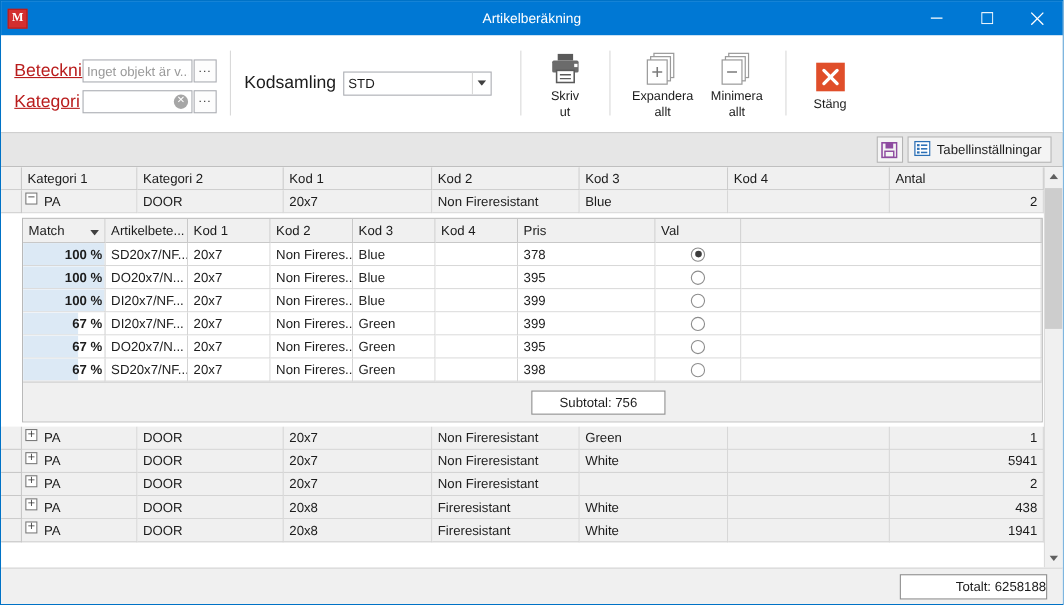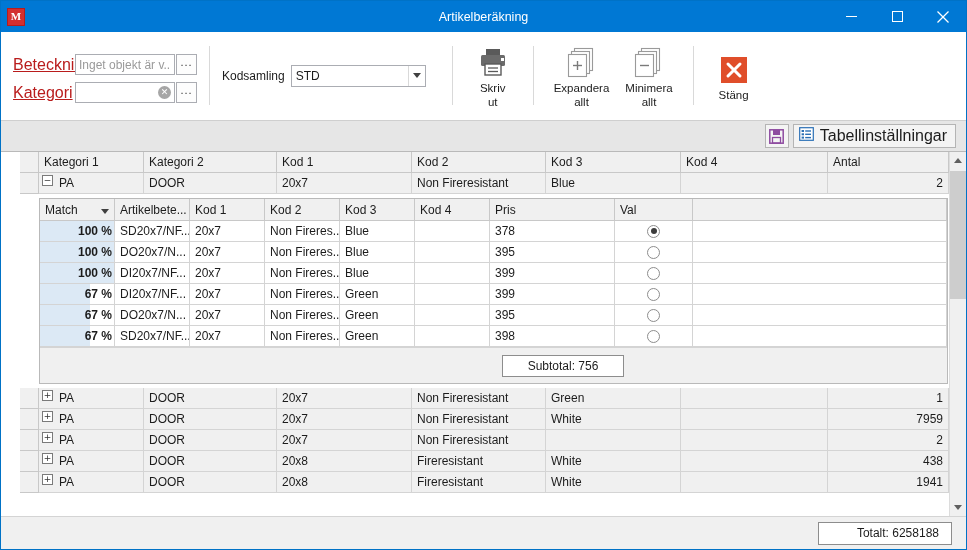--- a/index.html
+++ b/index.html
@@ -98,21 +98,21 @@
     display: flex; flex-direction: column; align-items: center;
     justify-content: flex-start;
     min-width: 56px; padding: 6px 8px 4px;
     text-align: center; line-height: 1.18;
     font-size: 11.5px; color: #1c1c1c;
   }
   .tbtn .ico { height: 38px; display: flex; align-items: center; justify-content: center; }
   .tbtn .lbl { max-width: 62px; }
 
   .kods-wrap { display: flex; align-items: center; gap: 6px; }
-  .kods-label { font-size: 12px; }
+  .kods-label { font-size: 16px; }
   .combo {
     width: 135px; height: 22px;
     border: 1px solid #abadb3; background: #fff;
     display: flex; align-items: center;
     font-size: 12px; padding-left: 4px;
   }
   .combo .arrow {
     margin-left: auto; width: 17px; height: 20px;
     display: flex; align-items: center; justify-content: center;
     border-left: 1px solid #d9d9d9;
@@ -136,33 +136,33 @@
   }
   .subbar-right { margin-left: auto; display: flex; align-items: center; gap: 4px; padding-right: 5px; }
   .icon-btn {
     width: 24px; height: 24px;
     border: 1px solid #b4b4b4; background: #f4f4f4;
     display: flex; align-items: center; justify-content: center;
   }
   .text-btn {
     height: 24px; border: 1px solid #b4b4b4; background: #f4f4f4;
     display: flex; align-items: center; gap: 6px;
-    padding: 0 8px 0 5px; font-size: 16px;
+    padding: 0 8px 0 5px; font-size: 12px;
   }
 
   
   .grid-area {
     flex: 1; display: flex; flex-direction: column;
     background: #ffffff;
     border-top: 1px solid #b9b9b9;
     overflow: hidden;
     position: relative;
   }
   .grid-scroller { flex: 1; display: flex; overflow: hidden; }
-  .grid-main { flex: 1; display: flex; flex-direction: column; min-width: 0; margin-left: 19px; }
+  .grid-main { flex: 1; display: flex; flex-direction: column; min-width: 0; }
 
   .hdr-row { display: flex; height: 21px; min-height: 21px; background: #f0f0f0; }
   .hdr-cell {
     border-right: 1px solid #c8c8c8;
     border-bottom: 1px solid #c8c8c8;
     background: #f0f0f0;
     display: flex; align-items: center;
     padding-left: 5px;
     font-size: 12px; color: #1c1c1c;
     overflow: hidden; white-space: nowrap;
@@ -289,21 +289,21 @@
     height: 33px; min-height: 33px;
     background: #f0f0f0;
     border-top: 1px solid #d4d4d4;
     display: flex; align-items: center; justify-content: flex-end;
     padding-right: 14px;
   }
   .total-box {
     height: 23px; min-width: 134px;
     border: 1px solid #8d8d8d; background: #fff;
     display: flex; align-items: center; justify-content: flex-end;
-    font-size: 12px; padding: 0 12px;
+    font-size: 12px; padding: 0 0;
   }
 
   
   .statusbar {
     height: 23px; min-height: 23px;
     background: #f0f0f0;
     border-top: 1px solid #c3c3c3;
     display: flex; align-items: center;
     padding-left: 8px; gap: 8px;
     font-size: 12px;
@@ -643,21 +643,21 @@
               <div class="ind-cell"></div>
               <div class="d-cell withexp" style="width: 105px;">
                 <span class="expander">+</span>
                 <span>PA</span>
               </div>
               <div class="d-cell" style="width: 133px;">DOOR</div>
               <div class="d-cell" style="width: 135px;">20x7</div>
               <div class="d-cell" style="width: 134px;">Non Fireresistant</div>
               <div class="d-cell" style="width: 135px;">White</div>
               <div class="d-cell" style="width: 147px;"></div>
-              <div class="d-cell num" style="flex: 1 1 0%;">7959</div>
+              <div class="d-cell num" style="flex: 1 1 0%;">5941</div>
             </div>
             <div class="data-row">
               <div class="ind-cell"></div>
               <div class="d-cell withexp" style="width: 105px;">
                 <span class="expander">+</span>
                 <span>PA</span>
               </div>
               <div class="d-cell" style="width: 133px;">DOOR</div>
               <div class="d-cell" style="width: 135px;">20x7</div>
               <div class="d-cell" style="width: 134px;">Non Fireresistant</div>

